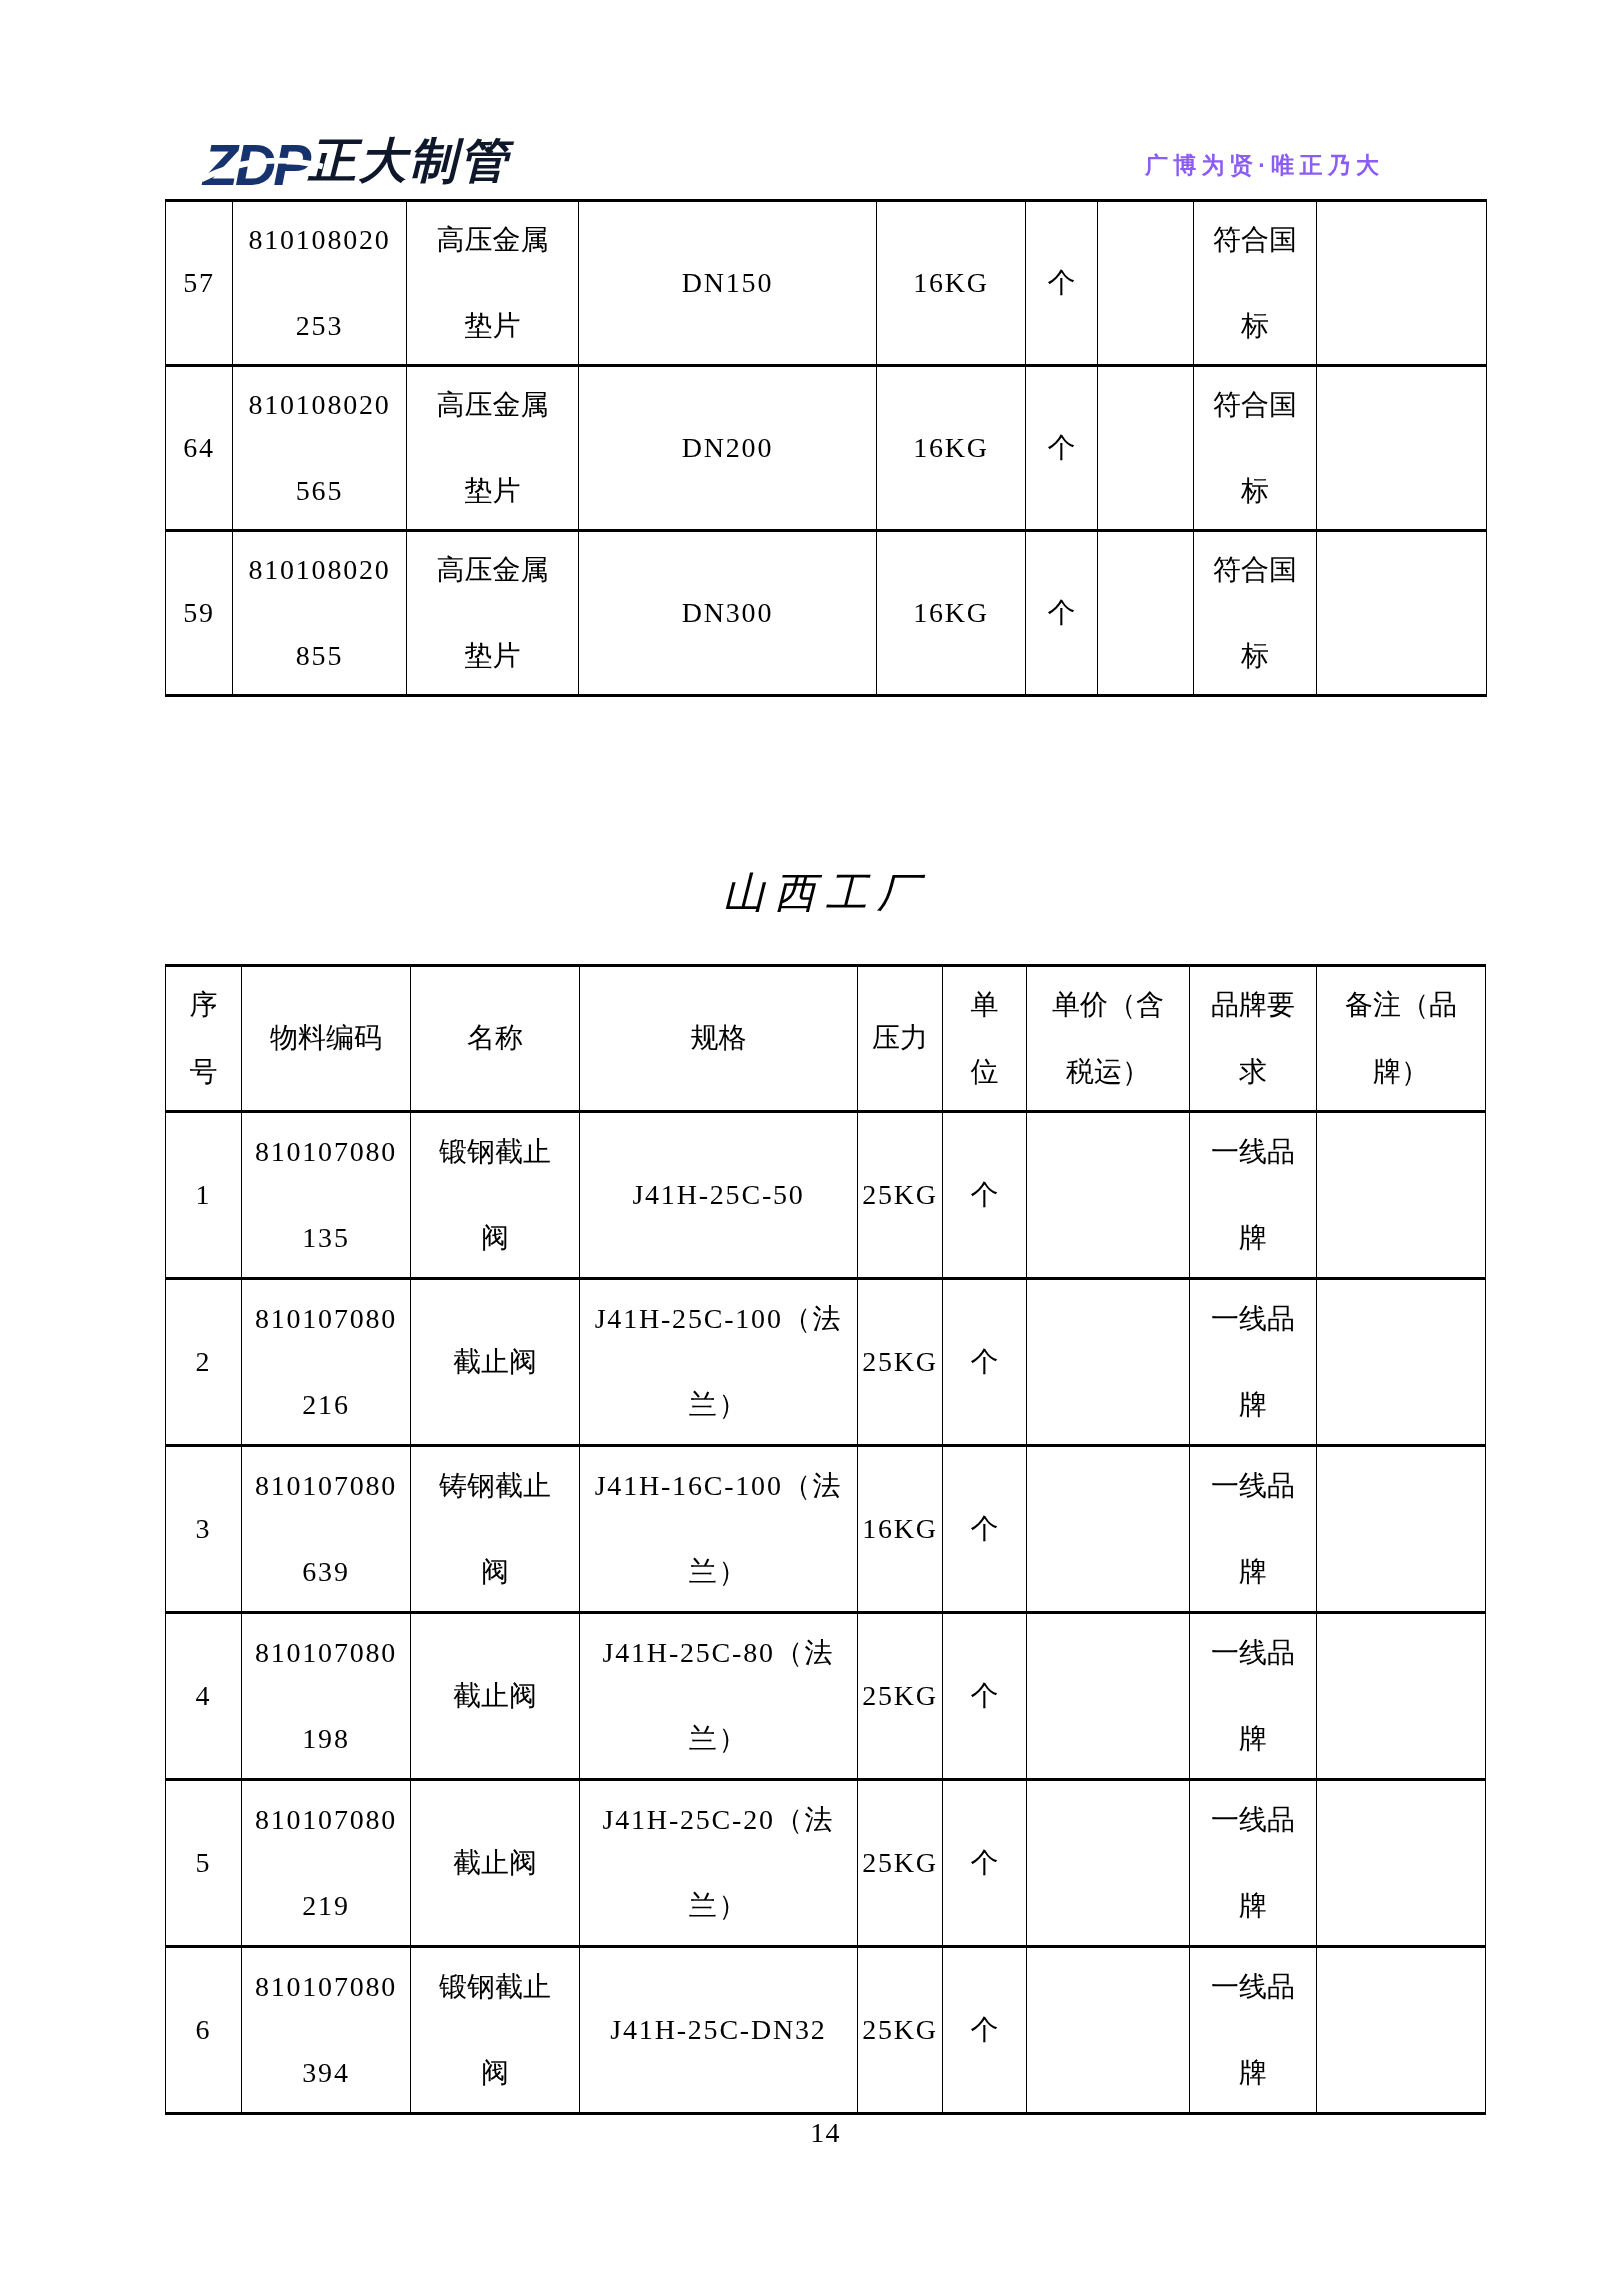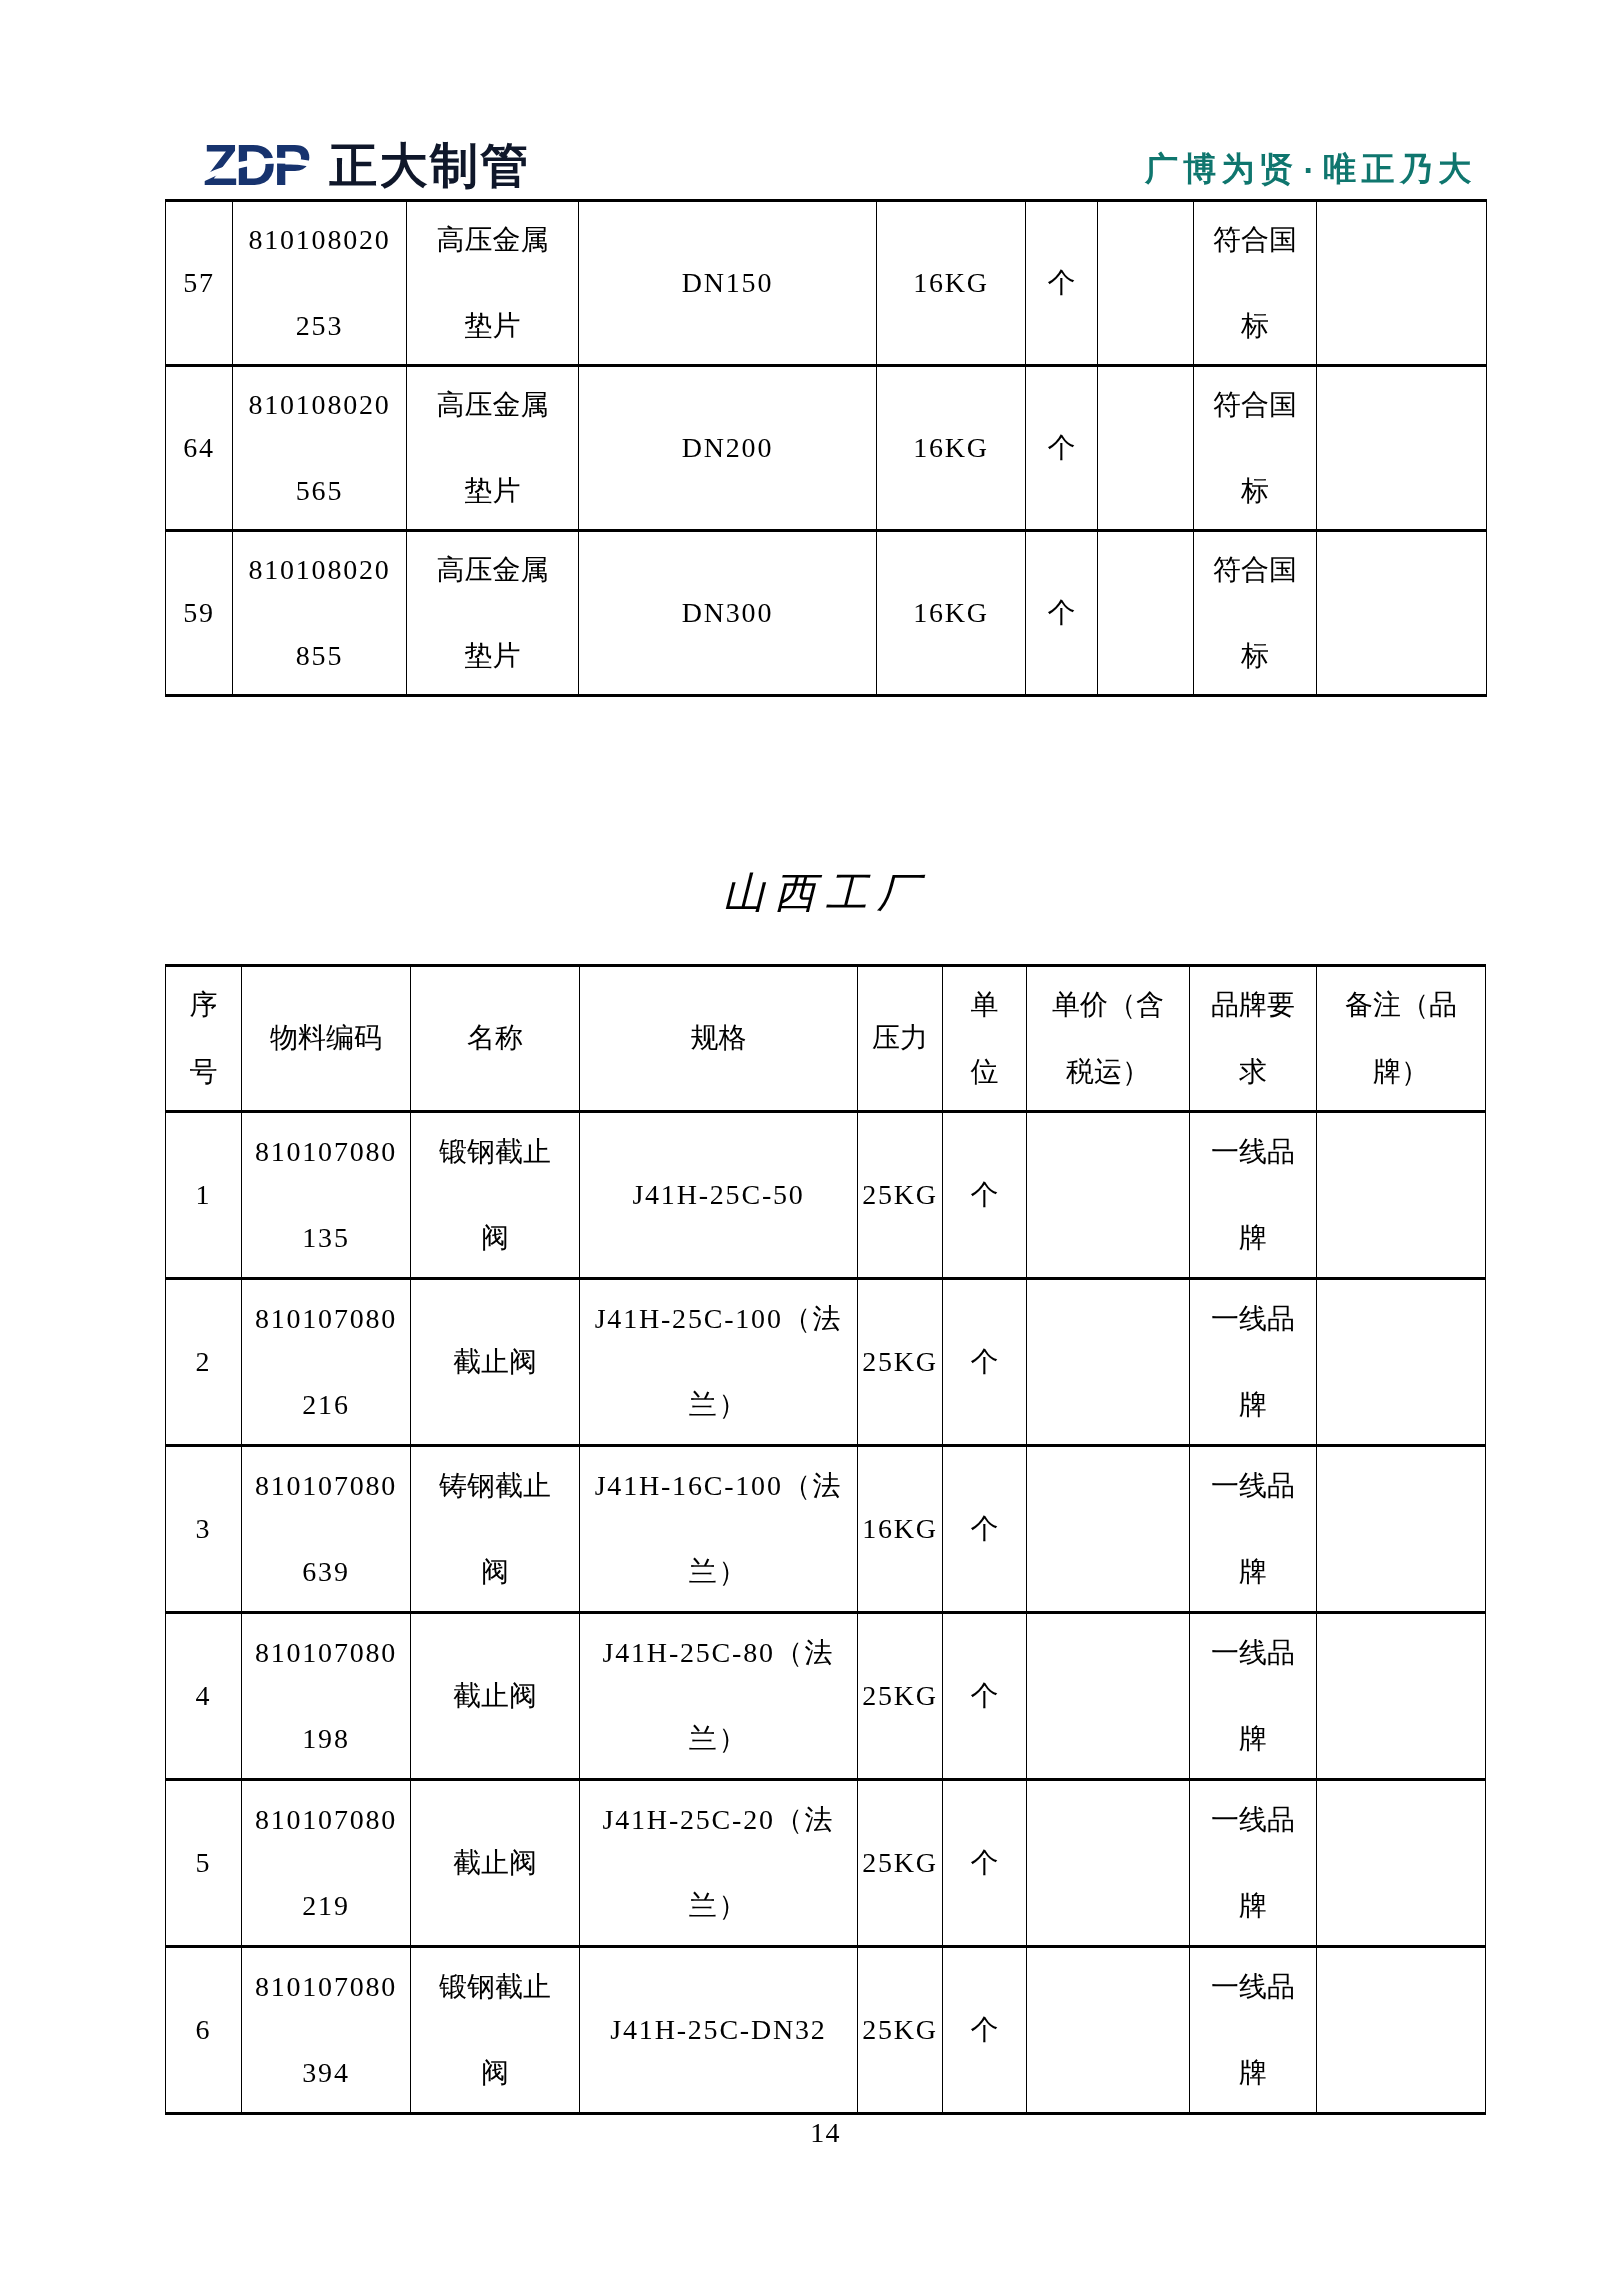--- a/index.html
+++ b/index.html
@@ -1,35 +1,35 @@
 <!DOCTYPE html>
 <html style="font-size:9.4px"><head>
 <meta charset="utf-8">
 <style>
   html,body{margin:0;padding:0;}
   body{
     width:1623px;height:2295px;background:#ffffff;position:relative;
     font-family:"Liberation Serif","DejaVu Serif",serif;color:#000;
   }
   
-  .logo{position:absolute;left:203px;top:137px;display:flex;align-items:center;gap:21px;}
+  .logo{position:absolute;left:203px;top:137px;display:flex;align-items:flex-start;font-style:italic;}
   .zdp-wrap{position:relative;display:inline-block;}
   .zdp{
     font-family:"Liberation Sans","DejaVu Sans",sans-serif;
     font-size:57px;line-height:1;font-weight:800;color:#17336e;letter-spacing:-2.9px;
   }
   .zdp-swoosh{position:absolute;left:-3.5px;top:11.7px;width:124px;height:35px;pointer-events:none;}
   .logo-cn{
     font-family:"Liberation Sans","DejaVu Sans",sans-serif;
     font-size:48px;line-height:1;font-weight:700;color:#0f172a;letter-spacing:2.3px;
   }
   .slogan{
     position:absolute;top:152px;left:1145px;
-    font-size:33px;line-height:1.2;font-weight:700;color:#0f766e;letter-spacing:5.3px;
-    font-family:Liberation Mono, monospace;white-space:nowrap;
+    font-size:23px;line-height:1.2;font-weight:700;color:#8b5cf6;letter-spacing:5.3px;
+    font-family:Liberation Sans, sans-serif;white-space:nowrap;
   }
   
   table.sheet{
     border-collapse:collapse;table-layout:fixed;width:1321px;
     position:absolute;left:165px;background:#fff;
   }
   table.t1{top:199px;}
   table.t2{top:964px;}
   table.sheet td{
     border:1.8px solid #000;border-top-width:3.5px;border-bottom-width:3.5px;

